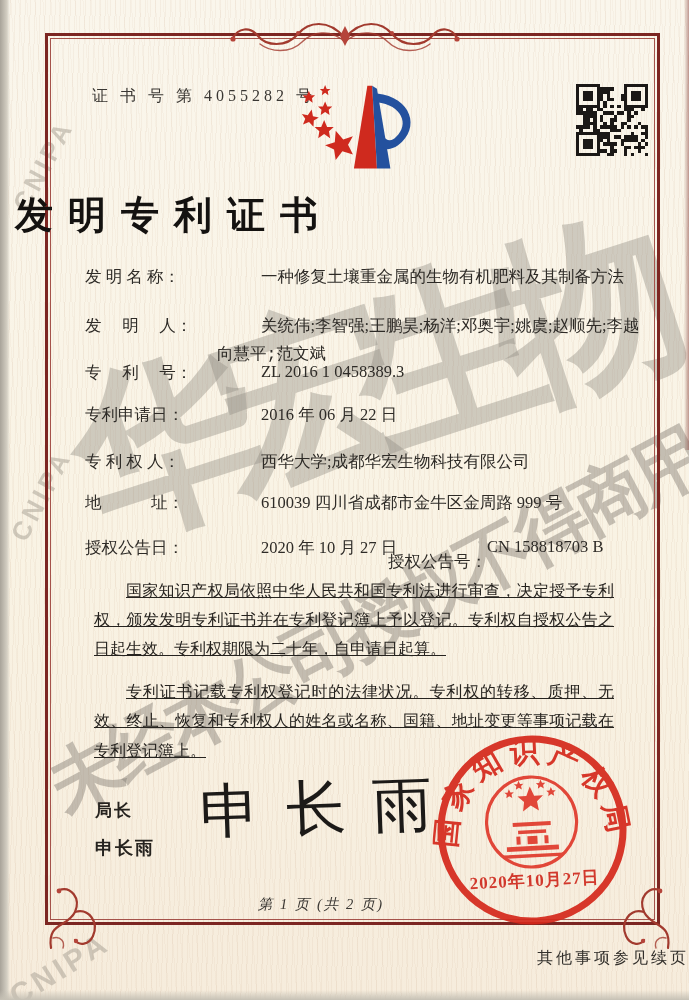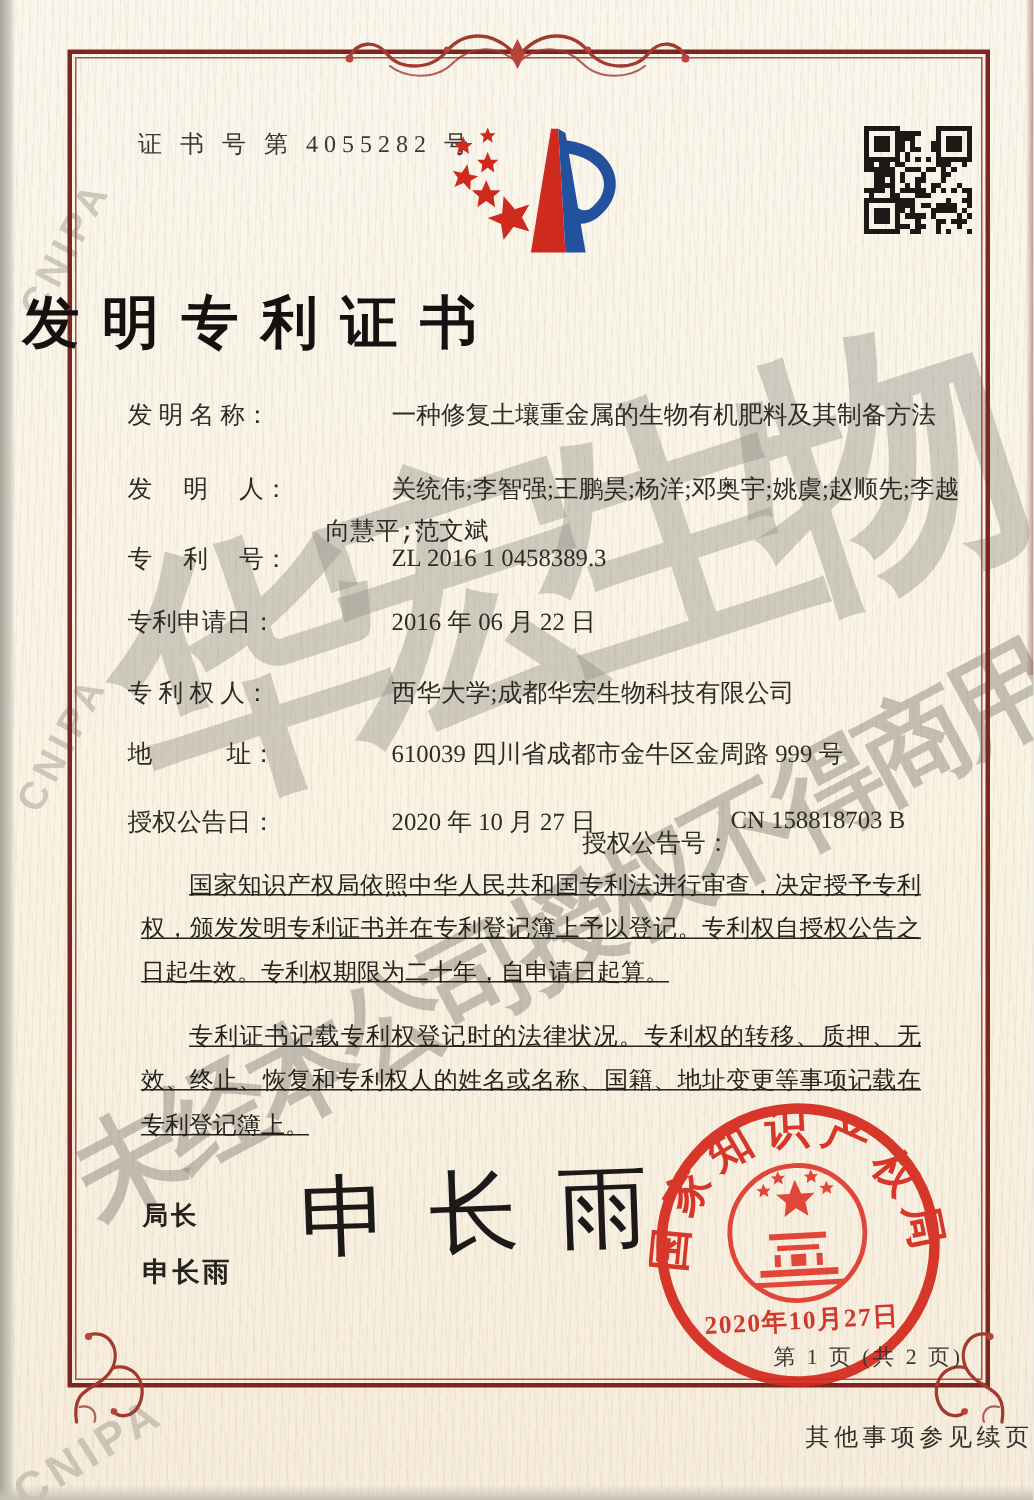--- a/index.html
+++ b/index.html
@@ -42,21 +42,21 @@
   .officer{left:95px;top:799px;font-size:17px;font-weight:bold;color:#26231f;
         font-family:"Liberation Sans","DejaVu Sans",sans-serif;letter-spacing:2px;}
   .officer-name{left:95px;top:836px;font-size:18px;font-weight:bold;color:#26231f;
         font-family:"Liberation Sans","DejaVu Sans",sans-serif;letter-spacing:2px;}
   .autograph{left:200px;top:768px;width:280px;font-size:60px;color:#1c1a18;
         letter-spacing:26px;transform:rotate(-2deg);white-space:nowrap;}
 
   .seal{left:432px;top:730px;width:200px;height:200px;transform:rotate(-3deg);opacity:.92;}
   .seal svg{width:100%;height:100%;}
 
-  .page-no{left:0;top:895px;width:642px;text-align:right;font-size:14.5px;color:#3a3733;letter-spacing:2px;}
+  .page-no{left:0;top:895px;width:642px;text-align:center;font-size:14.5px;color:#3a3733;letter-spacing:2px;font-style:italic;}
   .continuation{left:0;top:948px;width:689px;text-align:right;font-size:16px;color:#33302c;letter-spacing:3px;}
 
   .wm{position:absolute;pointer-events:none;white-space:nowrap;font-weight:bold;}
   .wm-brand{left:360px;top:385px;font-size:185px;letter-spacing:-38px;
         color:rgba(148,142,133,.42);transform:translate(-50%,-50%) rotate(-18deg);}
   .wm-notice{left:375px;top:622px;font-size:72px;letter-spacing:-6px;
         color:rgba(132,126,117,.46);transform:translate(-50%,-50%) rotate(-28deg);}
   .wm-cnipa{font-family:"Liberation Sans","DejaVu Sans",sans-serif;
         color:rgba(172,164,152,.55);font-size:26px;letter-spacing:4px;}
   .wm-cnipa.c1{left:-6px;top:150px;transform:rotate(-62deg);}

